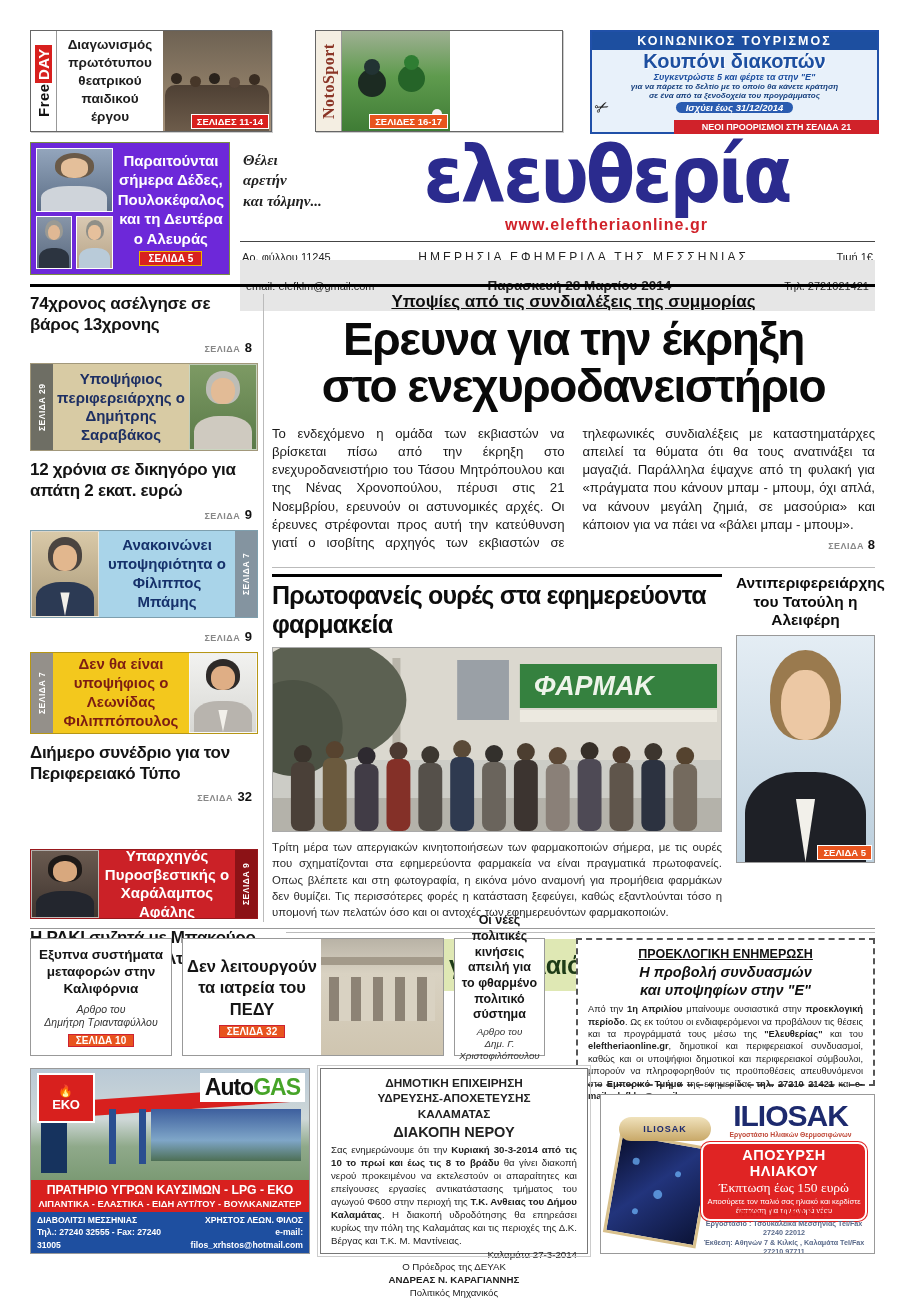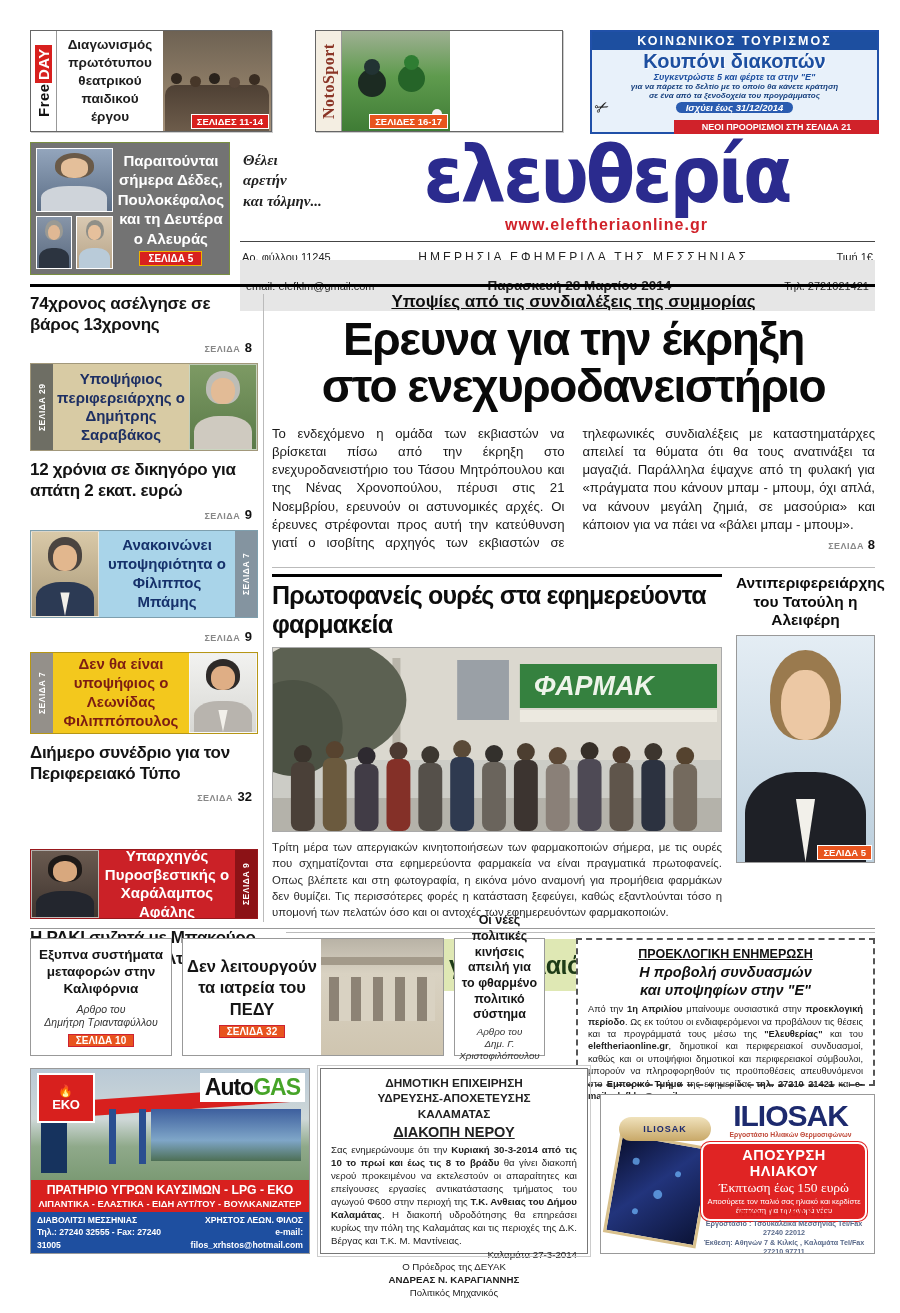--- a/index.html
+++ b/index.html
@@ -31,21 +31,21 @@
   .coupon{position:absolute;left:590px;top:30px;width:285px;height:100px;border:2px solid #2050a8;background:#e8f1fa;}
   .cp-head{background:#1d4fa0;color:#fff;font-weight:bold;font-size:12.5px;letter-spacing:2px;text-align:center;padding:2px 0;}
   .cp-title{color:#1d4fa0;font-weight:900;font-size:20px;text-align:center;line-height:1.05;margin-top:1px;text-shadow:1px 1px 0 #fff;}
   .cp-line1{color:#1d4fa0;font-weight:bold;font-style:italic;font-size:9px;text-align:center;}
   .cp-line{color:#17407e;font-weight:bold;font-style:italic;font-size:8px;text-align:center;line-height:1.15;}
   .cp-valid{display:block;margin:2px auto 0;width:fit-content;background:#2a5cb0;color:#fff;font-weight:bold;font-style:italic;font-size:9.5px;padding:0 10px;border-radius:7px;}
   .cp-foot{position:absolute;right:-2px;bottom:-2px;width:205px;background:#d0222a;color:#fff;font-weight:bold;font-size:9px;text-align:center;padding:2px 0;}
   .cp-scissors{position:absolute;left:3px;bottom:14px;font-size:17px;color:#222;transform:rotate(-25deg);}
 
   
-  .resign{position:absolute;left:30px;top:142px;width:200px;height:133px;background:#737373;border:1px solid #7a8f42;display:flex;padding:5px;box-sizing:border-box;gap:5px;}
+  .resign{position:absolute;left:30px;top:142px;width:200px;height:133px;background:#6d28d9;border:1px solid #7a8f42;display:flex;padding:5px;box-sizing:border-box;gap:5px;}
   .rz-photos{width:84px;display:flex;flex-direction:column;gap:4px;}
   .rz-p{position:relative;overflow:hidden;border:1px solid #fff;}
   .rz-p1{height:62px;}
   .rz-row{display:flex;gap:4px;flex:1;}
   .rz-row .rz-p{flex:1;}
   .rz-text{flex:1;display:flex;flex-direction:column;justify-content:center;align-items:center;color:#fff;font-weight:bold;font-size:15px;line-height:1.3;text-align:center;}
   .rz-badge{margin-top:3px;background:#d8201e;border:1px solid #f0b400;color:#fff;font-weight:bold;font-size:10px;padding:0 8px;}
 
   .slogan{position:absolute;left:243px;top:150px;width:95px;font-family:"Liberation Serif",serif;font-style:italic;font-weight:bold;font-size:15px;line-height:1.35;color:#222;}
   .logo{position:absolute;left:338px;top:136px;width:537px;text-align:center;font-family:"DejaVu Sans",sans-serif;font-weight:900;font-size:72px;line-height:1;color:#2b2b8e;letter-spacing:-3px;transform:scaleY(1.08);transform-origin:top;}
@@ -131,21 +131,21 @@
   .autogas{position:absolute;right:4px;top:4px;background:#fff;padding:1px 5px;font-weight:900;font-size:23px;letter-spacing:-1px;}
   .autogas .a1{color:#111;} .autogas .a2{color:#46a428;}
   .eko-redband{background:#d8201e;color:#fff;text-align:center;padding:3px 2px;}
   .eko-r1{font-weight:bold;font-size:12.2px;}
   .eko-r2{font-weight:bold;font-size:9.3px;margin-top:2px;}
   .eko-blueband{flex:1;background:#1e4fa0;color:#fff;display:flex;align-items:center;justify-content:space-between;padding:2px 6px;font-size:8.6px;font-weight:bold;line-height:1.45;}
   .eko-blueband .rt{text-align:right;}
 
   .notice{position:absolute;left:320px;top:1068px;width:268px;height:186px;border:1px solid #777;outline:1px solid #ccc;outline-offset:2px;box-sizing:border-box;padding:7px 10px;background:#fff;}
   .no-t{text-align:center;font-weight:bold;font-size:11.8px;line-height:1.3;color:#222;}
-  .no-sub{text-align:center;font-weight:bold;font-size:14.5px;text-decoration:underline;margin:2px 0 3px;color:#222;}
+  .no-sub{text-align:center;font-weight:bold;font-size:14.5px;margin:2px 0 3px;color:#222;}
   .no-body{font-size:9.7px;line-height:1.34;text-align:justify;color:#222;}
   .no-date{text-align:right;font-size:9.7px;margin-top:2px;color:#222;}
   .no-sig{text-align:center;font-size:9.7px;line-height:1.35;color:#222;}
   .no-sig .b{font-weight:bold;}
 
   .iliosak{position:absolute;left:600px;top:1094px;width:275px;height:160px;border:1px solid #999;box-sizing:border-box;background:#fff;overflow:hidden;}
   .heater-panel{left:10px;top:44px;width:88px;height:96px;background:linear-gradient(135deg,#0a1030 0%,#22347c 45%,#0c1438 100%);transform:rotate(10deg);border:3px solid #d8c08c;}
   .heater-panel i{position:absolute;border-radius:50%;background:#6fb8ff;opacity:.7;}
   .heater-tank{left:18px;top:22px;width:92px;height:24px;background:linear-gradient(180deg,#f0e2bc,#c8a868);border-radius:12px;display:flex;align-items:center;justify-content:center;font-weight:900;font-size:9px;color:#1d2a6e;letter-spacing:1px;}
   .il-logo{position:absolute;left:112px;top:6px;right:6px;text-align:center;font-weight:900;font-size:30px;letter-spacing:-1px;color:#1d2a6e;line-height:1;}

